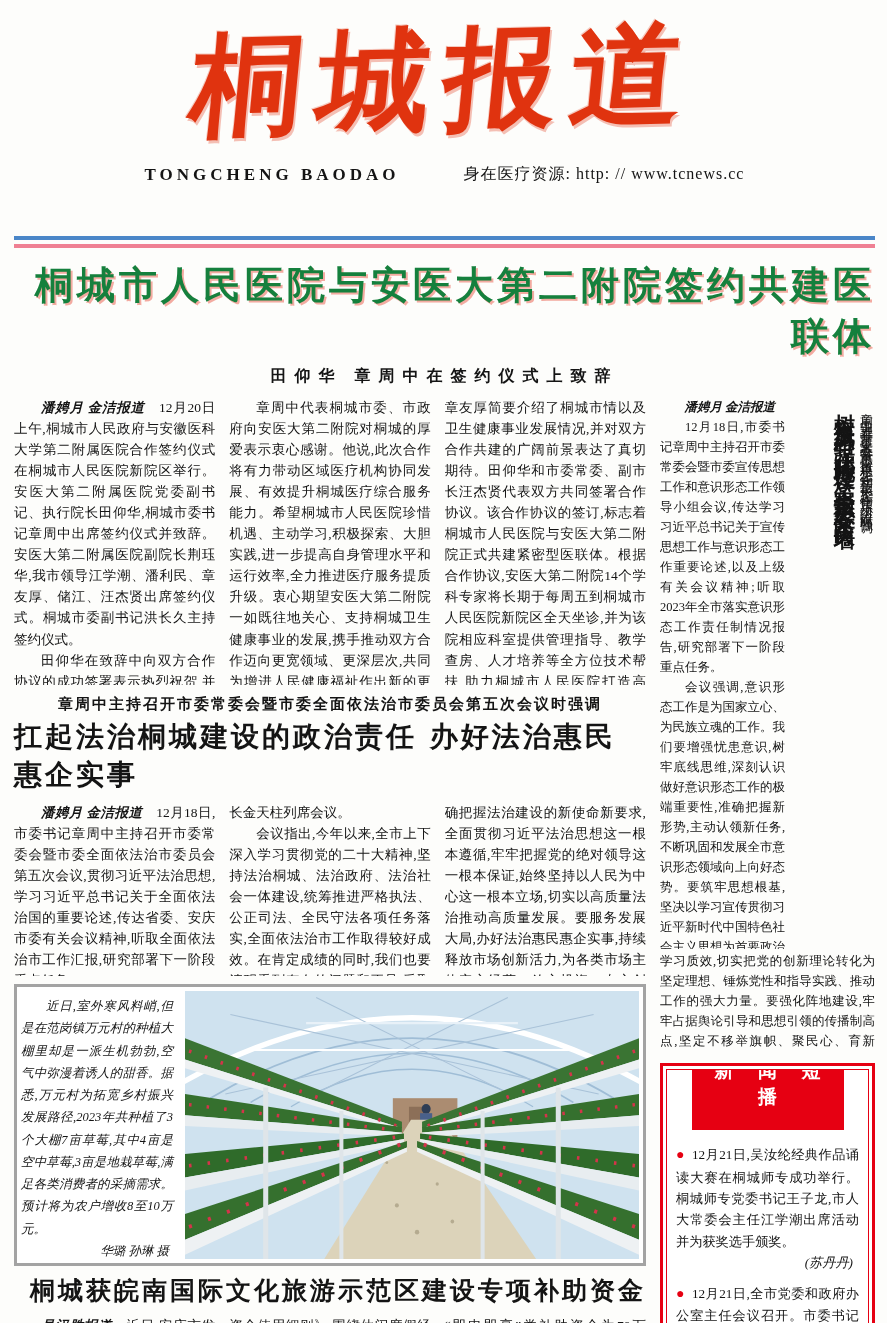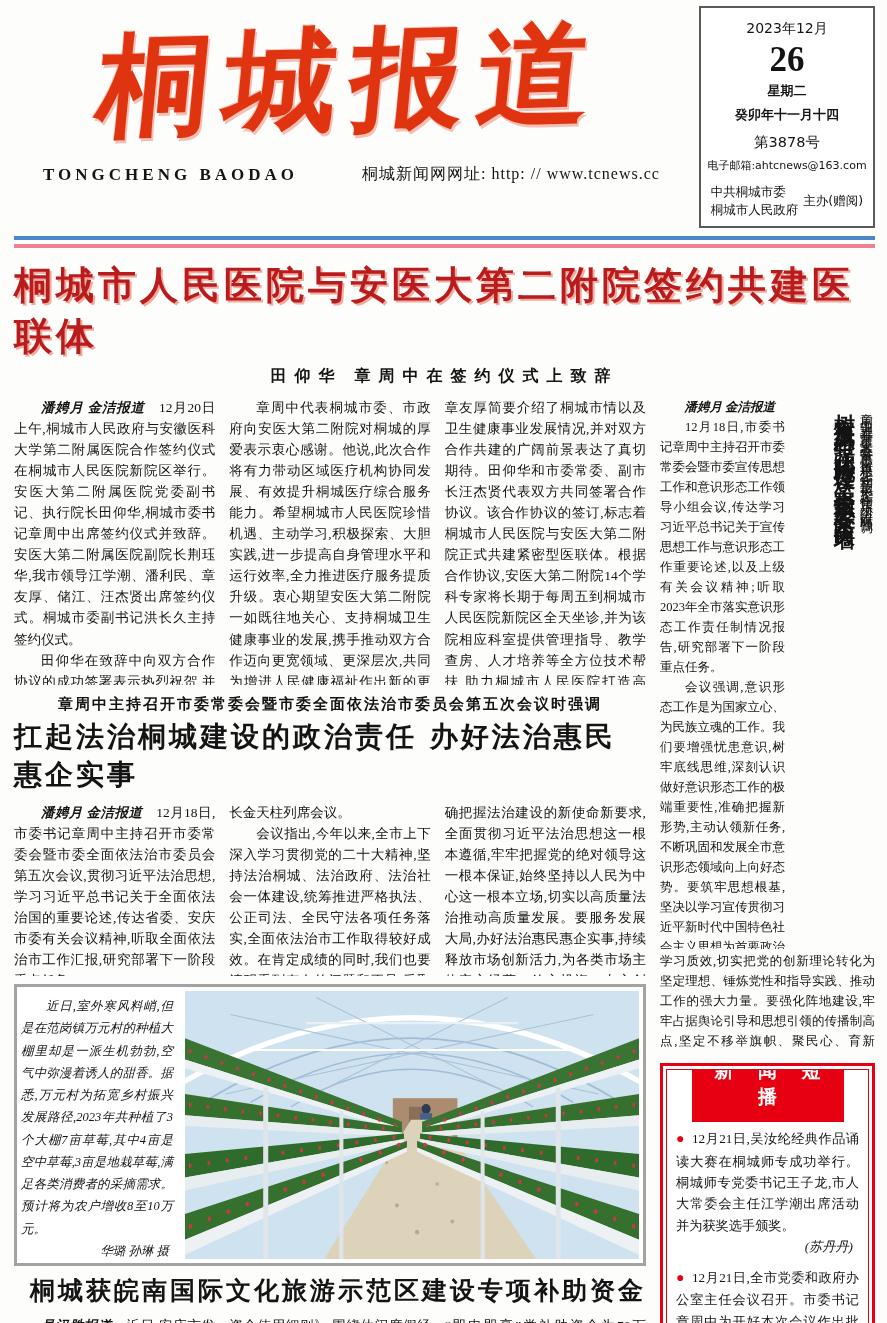--- a/index.html
+++ b/index.html
@@ -33,21 +33,21 @@
   .ib-email { font-size:11px; }
   .ib-publisher { display:flex; align-items:center; justify-content:center; gap:5px; margin-top:4px; font-size:12.5px; }
   .ib-pub-left { text-align:left; line-height:1.5; }
 
   
   .sep-blue { height:4px; background:#4a86c8; margin-top:8px; }
   .sep-pink { height:4px; background:#ef8093; margin-top:4px; }
 
   
   .headline-main {
-    margin:12px 0 4px; text-align:left; color:#b91c1c;
+    margin:12px 0 4px; text-align:right; color:#15803d;
     font-family:"DejaVu Sans",sans-serif; font-weight:900; font-size:38px; letter-spacing:4px;
     text-shadow:2px 2px 0 #f3aba1;
   }
   .subtitle { text-align:center; font-weight:bold; font-size:16px; letter-spacing:8px; margin-bottom:10px; }
 
   
   .main-row { display:flex; gap:14px; }
   .left-col { width:632px; }
   .right-col { flex:1; }
 
@@ -89,53 +89,38 @@
     font-family:"DejaVu Sans",sans-serif; font-weight:900; font-size:21px;
     letter-spacing:4px; margin-left:4px; line-height:1.3;
   }
   .sb-bottom { font-size:12.5px; line-height:1.6; text-align:justify; margin-top:2px; height:96px; overflow:hidden; }
 
   
   .briefs { border:3px solid #e60012; margin-top:16px; padding:3px; height:308px; background:#fff; }
   .briefs-inner { border:1px solid #e60012; height:100%; padding:0 9px 4px; overflow:hidden; }
   .briefs-title {
     background:#e60012; color:#fff; font-weight:bold; font-size:19px; letter-spacing:9px;
-    text-align:center; width:152px; margin:-15px auto 6px; padding:3px 0 12px 9px;
+    text-align:center; width:152px; margin:-15px auto 14px; padding:3px 0 20px 9px;
     font-family:"DejaVu Sans",sans-serif;
   }
   .brief { font-size:13.2px; line-height:1.62; text-align:justify; margin-bottom:9px; }
   .bullet { color:#e60012; font-size:14px; margin-right:7px; }
   .brief-credit { text-align:right; font-style:italic; padding-right:6px; }
 </style>
 </head>
 <body>
 
 <div class="page">
 
   <div class="masthead">
     <div class="mast-left">
       <div class="calligraphy">桐城报道</div>
       <div class="mast-bottom">
         <span class="latin">TONGCHENG  BAODAO</span>
-        <span class="website">桐城新闻网网址: http: // www.tcnews.cc</span>
-      </div>
-    </div>
-    <div class="infobox">
-      <div class="ib-yearmonth">2023年12月</div>
-      <div class="ib-day">26</div>
-      <div class="ib-weekday">星期二</div>
-      <div class="ib-lunar">癸卯年十一月十四</div>
-      <div class="ib-issue">第3878号</div>
-      <div class="ib-email">电子邮箱:ahtcnews@163.com</div>
-      <div class="ib-publisher">
-        <span class="ib-pub-left">
-          <span>中共桐城市委</span><br>
-          <span>桐城市人民政府</span>
-        </span>
-        <span>主办(赠阅)</span>
+        <span class="website">身在医疗资源: http: // www.tcnews.cc</span>
       </div>
     </div>
   </div>
 
   <div class="sep-blue"></div>
   <div class="sep-pink"></div>
 
   <div class="headline-main">桐城市人民医院与安医大第二附院签约共建医联体</div>
   <div class="subtitle">田仰华 章周中在签约仪式上致辞</div>
 

